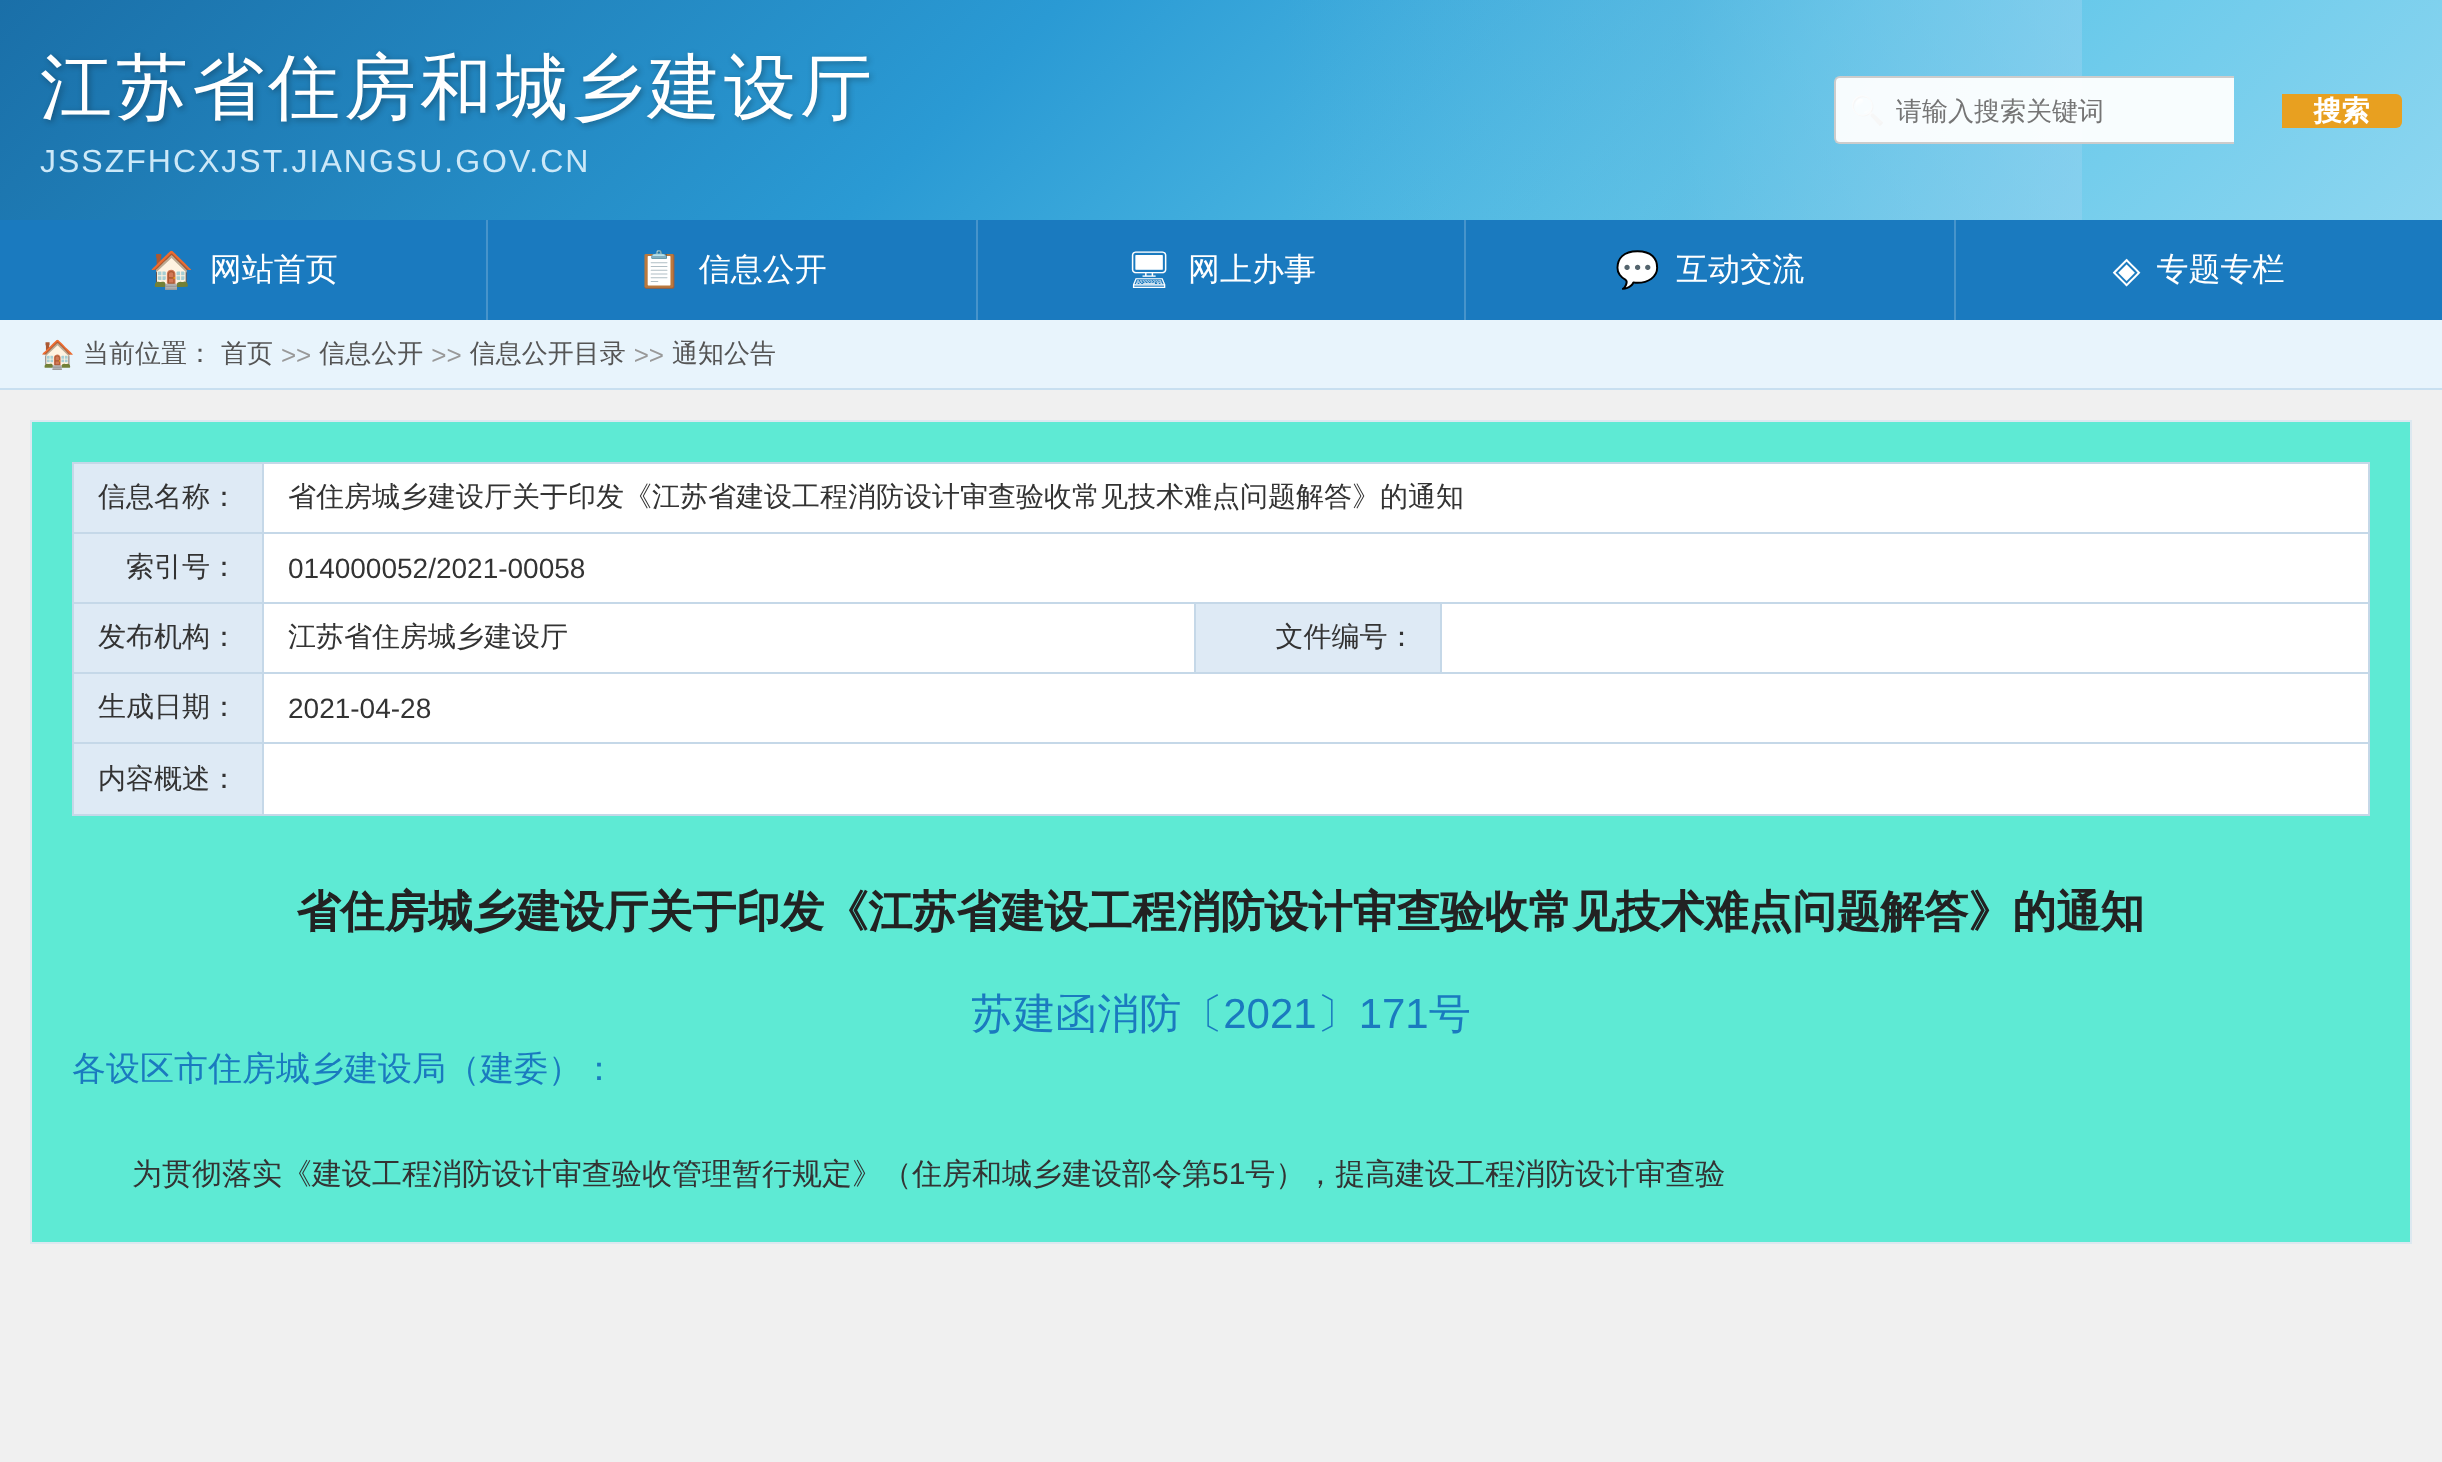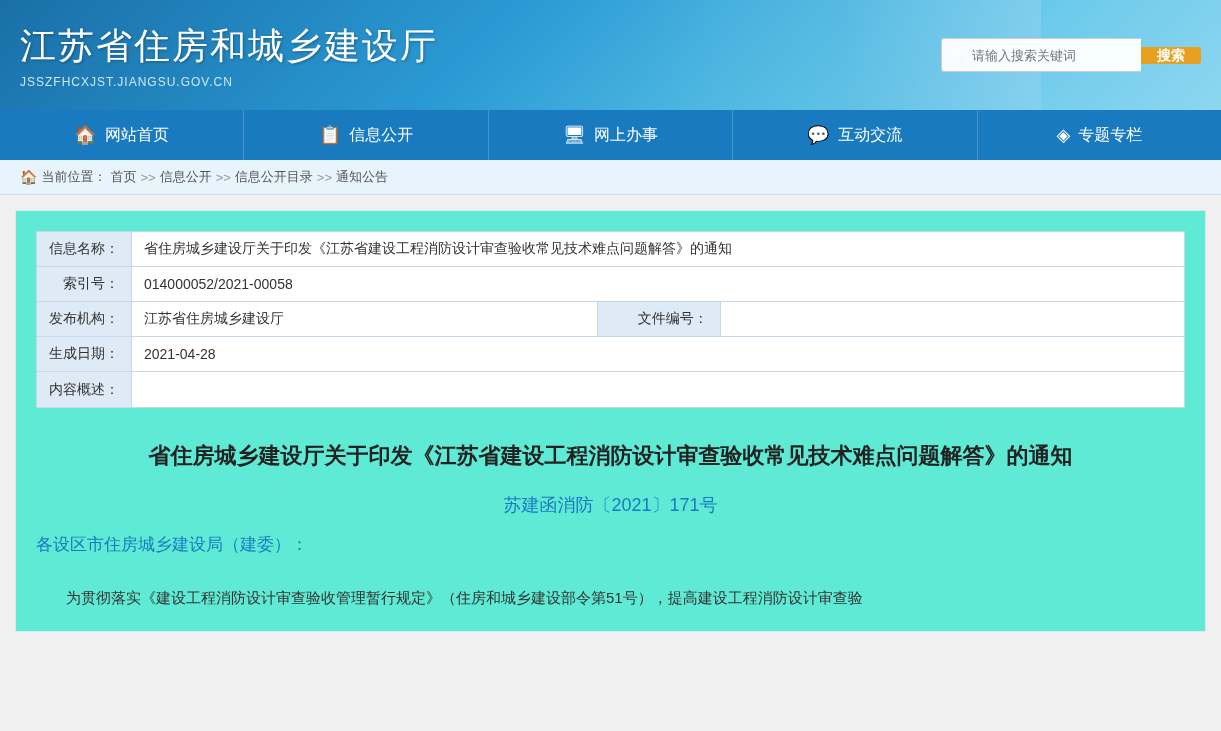--- a/index.html
+++ b/index.html
@@ -11,33 +11,34 @@
       height: 110px;
       display: flex;
       align-items: center;
       justify-content: space-between;
       padding: 0 20px;
       position: relative;
       overflow: hidden;
     }
     .header-left { display: flex; flex-direction: column; }
     .header-title { font-size: 36px; font-weight: normal; color: #fff; letter-spacing: 2px; text-shadow: 1px 1px 3px rgba(0,0,0,0.3); }
-    .header-subtitle { font-size: 12px; color: #cce8f8; margin-top: 4px; letter-spacing: 1px; }
+    .header-subtitle { font-size: 16px; color: #cce8f8; margin-top: 4px; letter-spacing: 1px; }
     .header-bg-decoration {
       position: absolute;
       right: 180px;
       top: 0;
       width: 400px;
       height: 110px;
       background: linear-gradient(90deg, transparent, rgba(100,180,220,0.3), rgba(150,210,240,0.5));
     }
     .search-box {
       display: flex;
       align-items: center;
       z-index: 2;
+      gap: 24px;
     }
     .search-input {
       width: 200px;
       height: 34px;
       border: 1px solid #ccc;
       border-right: none;
       padding: 0 10px 0 30px;
       font-size: 13px;
       background: rgba(255,255,255,0.95);
       color: #999;
@@ -152,22 +153,22 @@
       text-align: center;
       font-size: 22px;
       font-weight: bold;
       color: #222;
       line-height: 1.6;
       margin-bottom: 20px;
     }
     .article-doc-num {
       text-align: center;
       color: #1a7abf;
-      font-size: 18px;
-      margin-bottom: 16px;
+      font-size: 21px;
+      margin-bottom: 2px;
     }
     .article-recipients {
       color: #1a7abf;
       font-size: 17px;
       margin-bottom: 16px;
     }
     .article-body {
       font-size: 15px;
       color: #333;
       line-height: 1.8;

